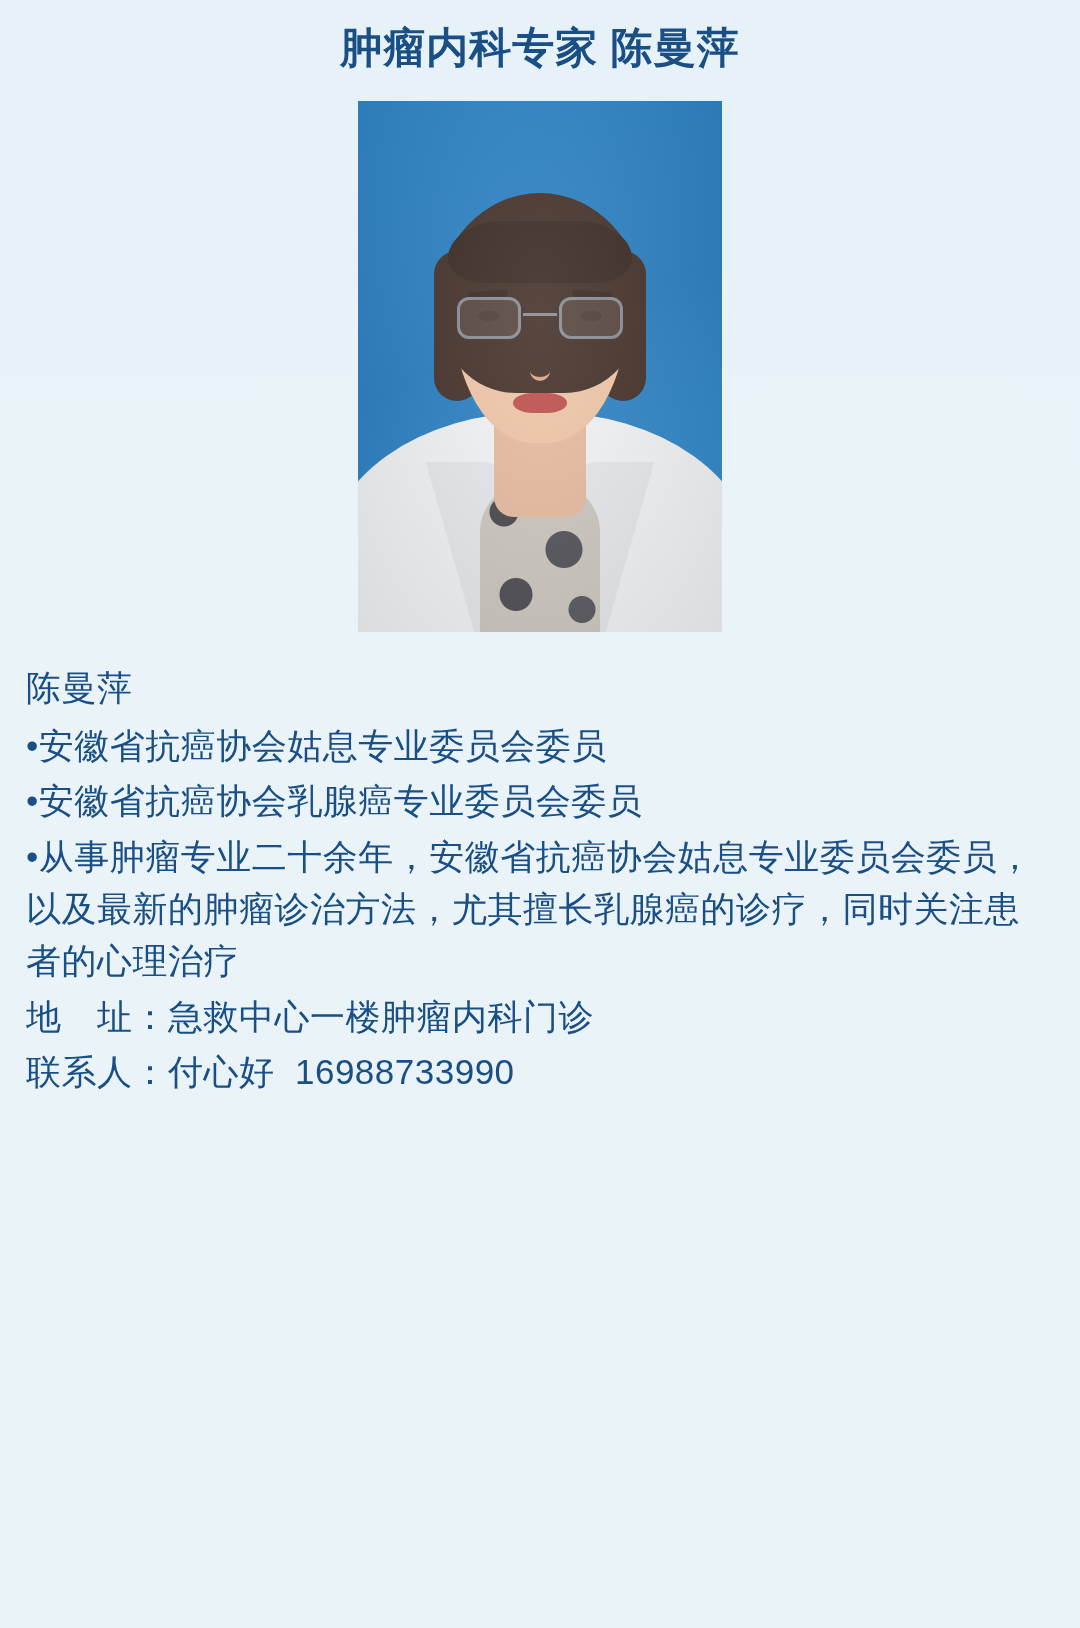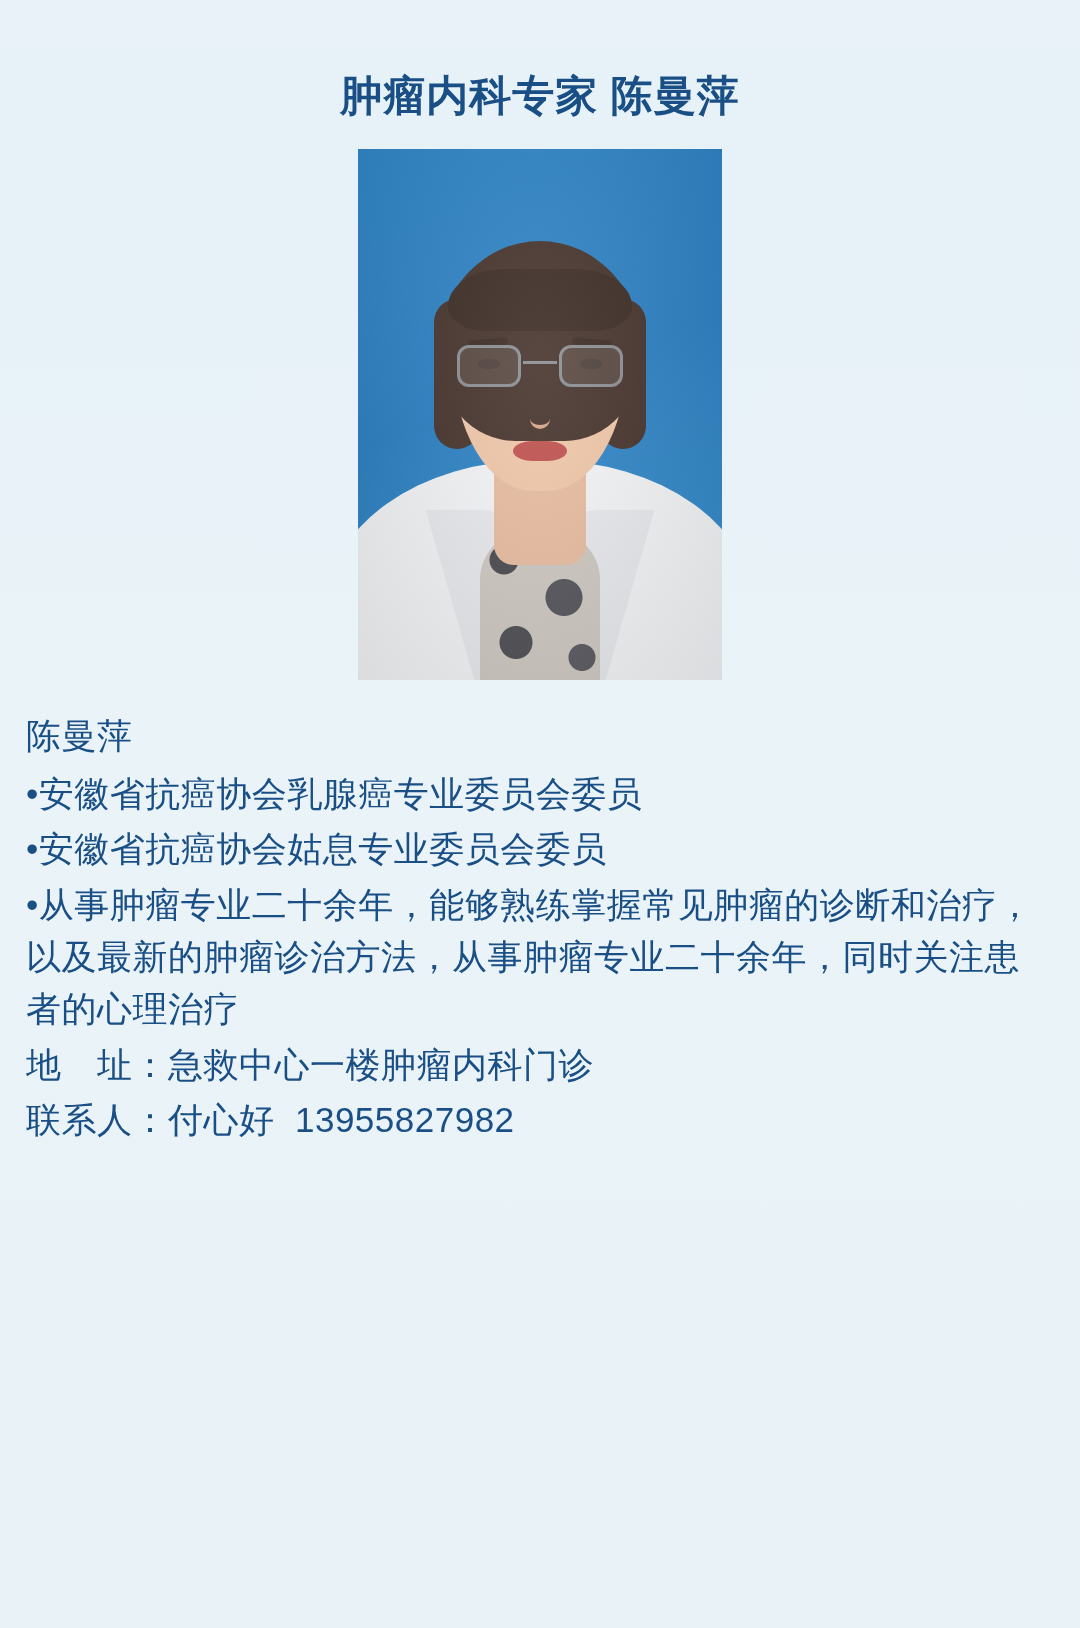--- a/index.html
+++ b/index.html
@@ -21,21 +21,20 @@
     box-sizing: border-box;
   }
   .title-block {
     padding-top: 18px;
     text-align: center;
     color: #1a4f86;
     font-size: 42px;
     font-weight: 700;
     line-height: 1.45;
     letter-spacing: 1px;
-    margin-top: 48px;
   }
   .title-line {
     display: block;
     white-space: nowrap;
   }
   .portrait-wrap {
     margin-top: 22px;
     display: flex;
     justify-content: center;
   }
@@ -268,20 +267,20 @@
         <div class="lens r"></div>
       </div>
       <div class="nose"></div>
       <div class="mouth"></div>
       <div class="vignette"></div>
     </div>
   </div>
 
   <div class="body-text">
     <p class="name-line">陈曼萍</p>
+    <p class="bullet-line">•安徽省抗癌协会姑息专业委员会委员</p>
     <p class="bullet-line">•安徽省抗癌协会乳腺癌专业委员会委员</p>
-    <p class="bullet-line">•安徽省抗癌协会姑息专业委员会委员</p>
-    <p class="paragraph">•从事肿瘤专业二十余年，能够熟练掌握常见肿瘤的诊断和治疗，以及最新的肿瘤诊治方法，从事肿瘤专业二十余年，同时关注患者的心理治疗</p>
+    <p class="paragraph">•从事肿瘤专业二十余年，安徽省抗癌协会姑息专业委员会委员，以及最新的肿瘤诊治方法，尤其擅长乳腺癌的诊疗，同时关注患者的心理治疗</p>
     <p>地　址：急救中心一楼肿瘤内科门诊</p>
-    <p class="contact">联系人：付心好  13955827982</p>
+    <p class="contact">联系人：付心好  16988733990</p>
   </div>
 
 </div>
 
 </body></html>

